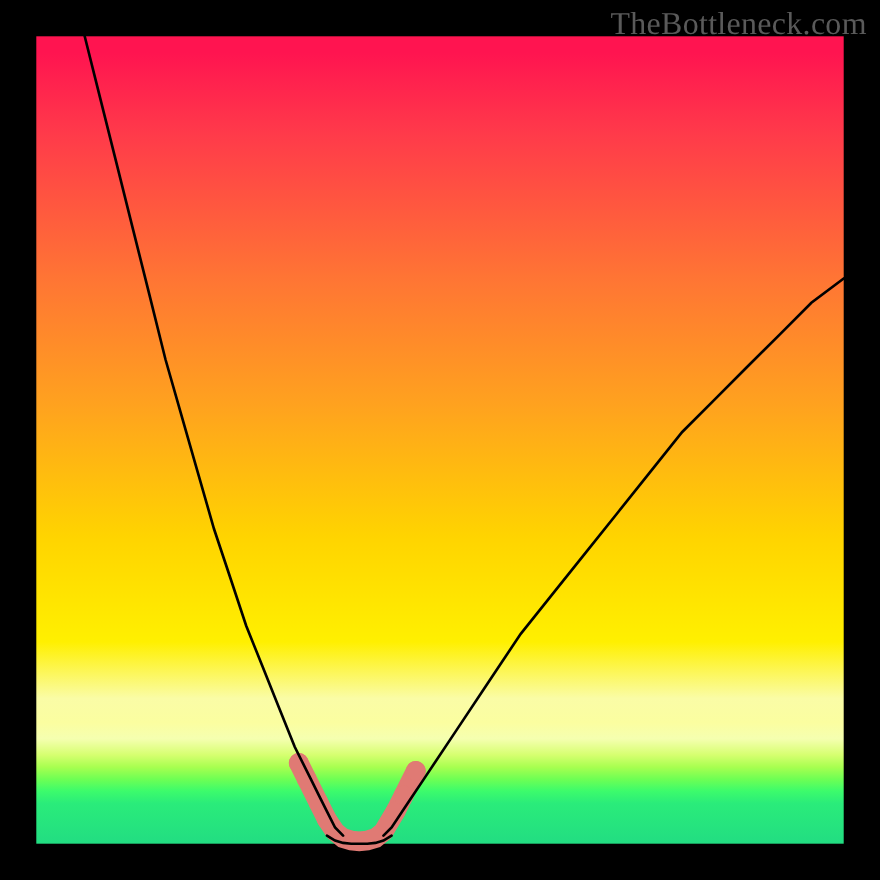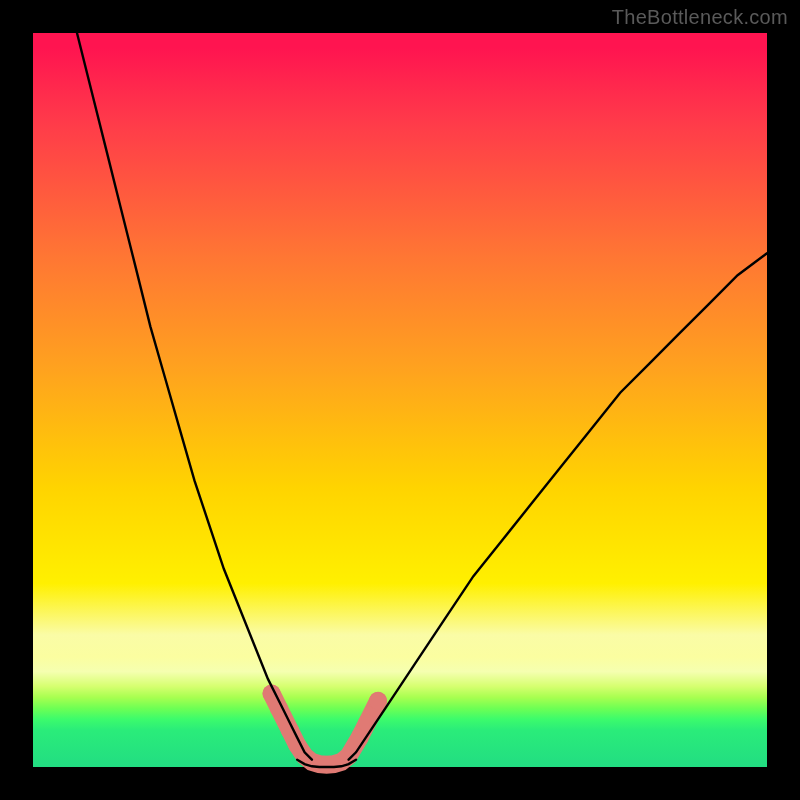--- a/index.html
+++ b/index.html
@@ -43,24 +43,25 @@
       #6eff54 92%,
       #3cfb6c 93.5%,
       #2aec7a 95%,
       #22dd82 100%
     );
   }
   .watermark {
     position: absolute;
     top: 6px;
     right: 12px;
-    font-size: 20px;
+    font-size: 29px;
     font-weight: 500;
     color: #5a5a5a;
     letter-spacing: 0.3px;
+    font-family: Liberation Serif, serif;
   }
   svg.curves {
     position: absolute;
     left: 33px;
     top: 33px;
     width: 734px;
     height: 734px;
     overflow: visible;
   }
   .curve-stroke {

